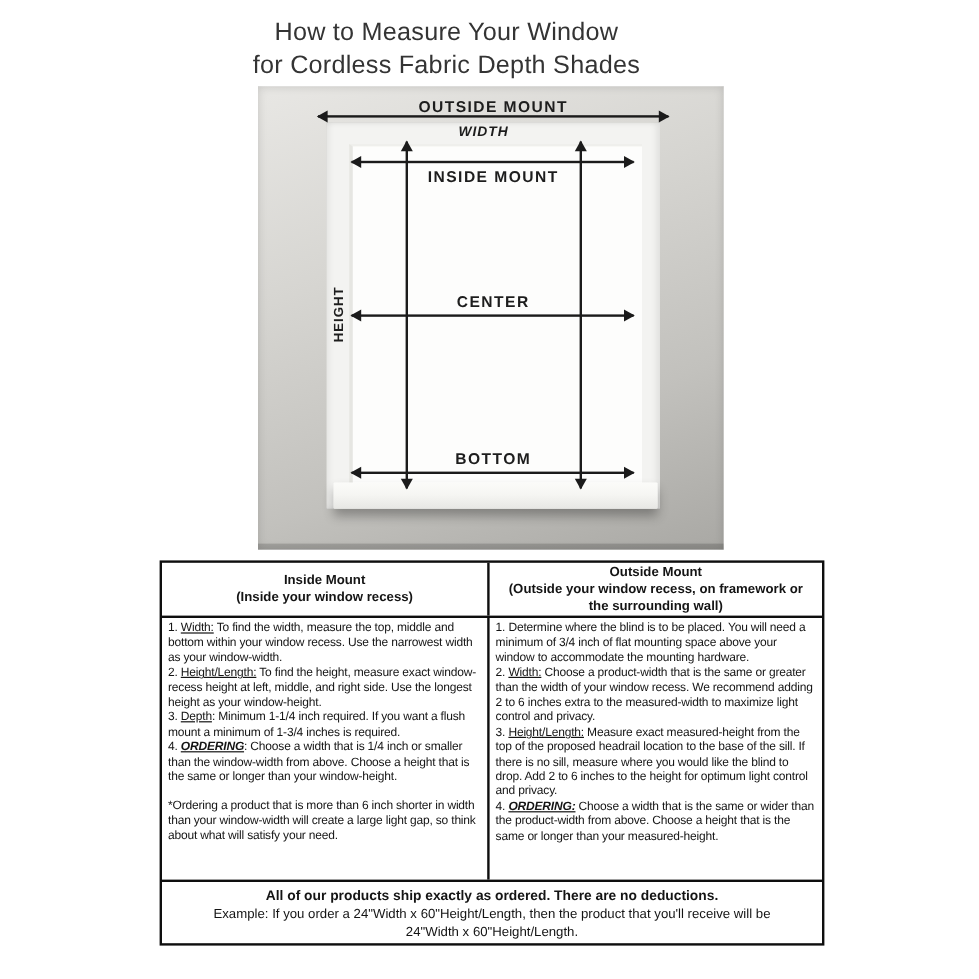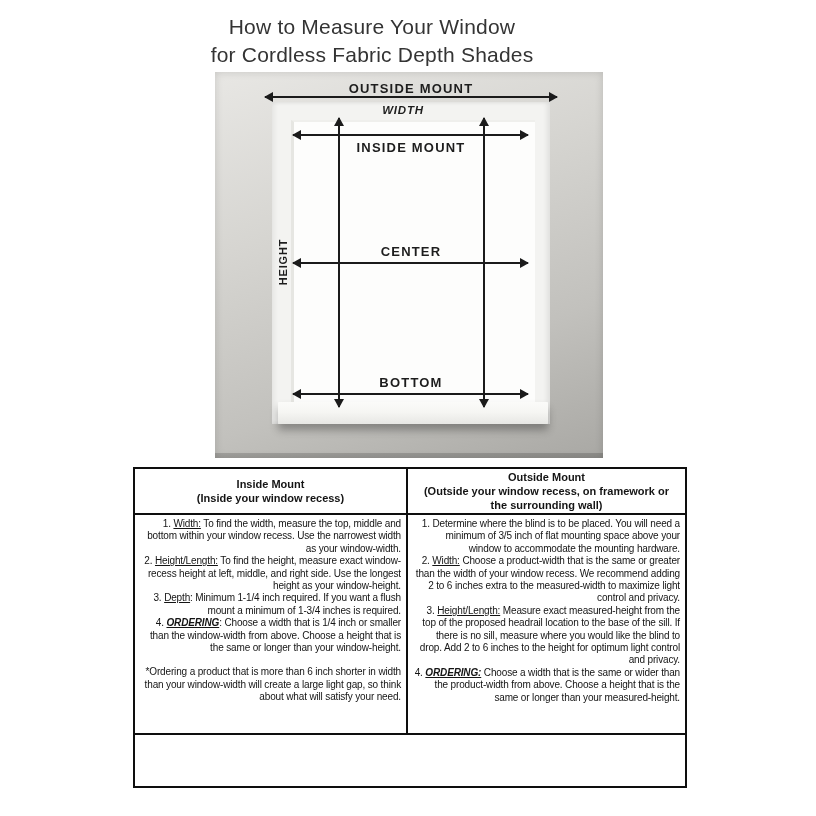--- a/index.html
+++ b/index.html
@@ -73,21 +73,21 @@
   
   .mtable{
     position:absolute;left:133px;top:467px;width:554px;height:321px;
     border:2px solid #0e0e0e;box-sizing:border-box;display:flex;flex-direction:column;
     background:#fff;font-size:10px;line-height:12.4px;letter-spacing:-.15px;color:#141414;
   }
   .trow{display:flex;flex-direction:row;}
   .thead{height:44px;border-bottom:2px solid #0e0e0e;}
   .tbody{height:218px;border-bottom:2px solid #0e0e0e;}
   .tfoot{flex:1;}
-  .cell{box-sizing:border-box;text-align:right;}
+  .cell{box-sizing:border-box;}
   .cL{width:273px;border-right:2px solid #0e0e0e;}
   .cR{flex:1;}
   .hcell{display:flex;flex-direction:column;align-items:center;justify-content:center;
     text-align:center;font-weight:bold;font-size:11px;line-height:14px;letter-spacing:0;padding:1px 8px;}
   .bcell{padding:3px 5px 0 5px;}
   .item{margin:0;}
   .note{margin:12px 0 0 0;}
   .kw{text-decoration:underline;}
   .kw-strong{font-weight:bold;text-decoration:underline;font-style:italic;}
   .fcell{width:100%;text-align:center;padding-top:5px;font-size:11px;line-height:15px;letter-spacing:0;}
@@ -140,21 +140,28 @@
 
   <div class="trow tbody">
     <div class="cell cL bcell">
       <p class="item"><span>1. </span><span class="kw">Width:</span><span> To find the width, measure the top, middle and bottom within your window recess. Use the narrowest width as your window-width.</span></p>
       <p class="item"><span>2. </span><span class="kw">Height/Length:</span><span> To find the height, measure exact window-recess height at left, middle, and right side. Use the longest height as your window-height.</span></p>
       <p class="item"><span>3. </span><span class="kw">Depth</span><span>: Minimum 1-1/4 inch required. If you want a flush mount a minimum of 1-3/4 inches is required.</span></p>
       <p class="item"><span>4. </span><span class="kw-strong">ORDERING</span><span>: Choose a width that is 1/4 inch or smaller than the window-width from above. Choose a height that is the same or longer than your window-height.</span></p>
       <p class="note">*Ordering a product that is more than 6 inch shorter in width than your window-width will create a large light gap, so think about what will satisfy your need.</p>
     </div>
     <div class="cell cR bcell">
-      <p class="item"><span>1. </span><span class="kw"></span><span>Determine where the blind is to be placed. You will need a minimum of 3/5 inch of flat mounting space above your window to accommodate the mounting hardware.</span></p>
+      <p class="item"><span>1. </span><span class="kw"></span><span>Determine where the blind is to be placed. You will need a minimum of 3/4 inch of flat mounting space above your window to accommodate the mounting hardware.</span></p>
       <p class="item"><span>2. </span><span class="kw">Width:</span><span> Choose a product-width that is the same or greater than the width of your window recess. We recommend adding 2 to 6 inches extra to the measured-width to maximize light control and privacy.</span></p>
       <p class="item"><span>3. </span><span class="kw">Height/Length:</span><span> Measure exact measured-height from the top of the proposed headrail location to the base of the sill. If there is no sill, measure where you would like the blind to drop. Add 2 to 6 inches to the height for optimum light control and privacy.</span></p>
       <p class="item"><span>4. </span><span class="kw-strong">ORDERING:</span><span> Choose a width that is the same or wider than the product-width from above. Choose a height that is the same or longer than your measured-height.</span></p>
     </div>
   </div>
 
+  <div class="trow tfoot">
+    <div class="fcell">
+      <div class="fbold">All of our products ship exactly as ordered. There are no deductions.</div>
+      <div>Example: If you order a 24"Width x 60"Height/Length, then the product that you'll receive will be</div>
+      <div>24"Width x 60"Height/Length.</div>
+    </div>
+  </div>
 
 </div>
 
 </body></html>

